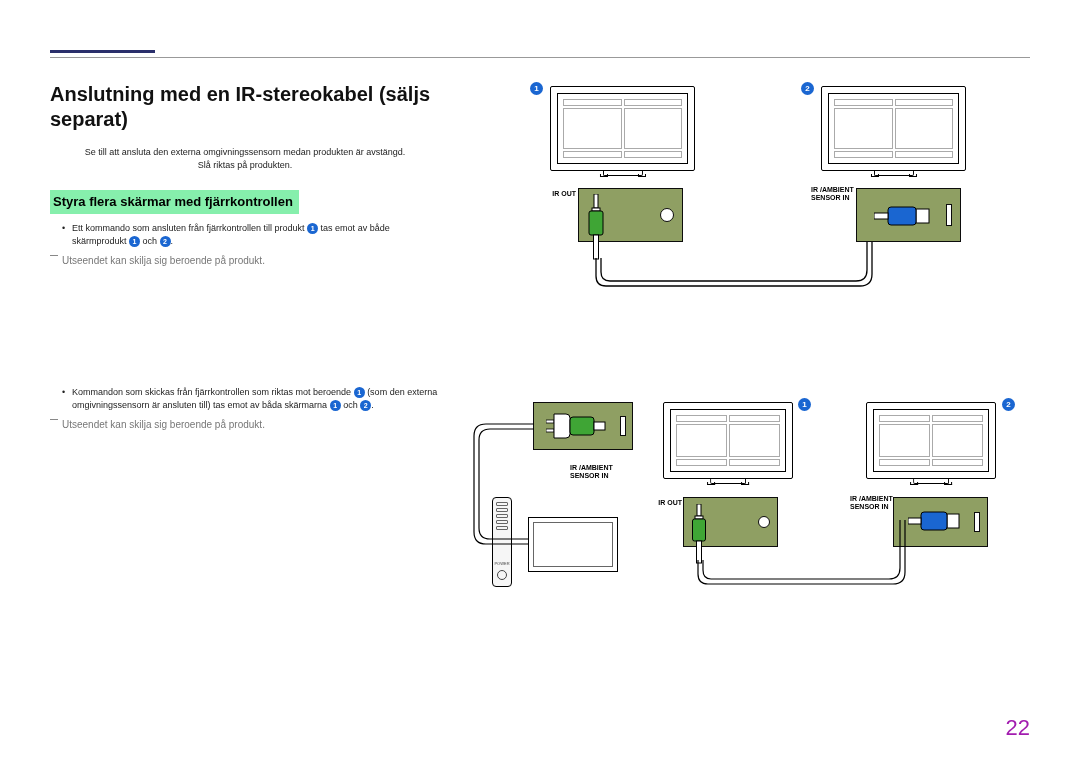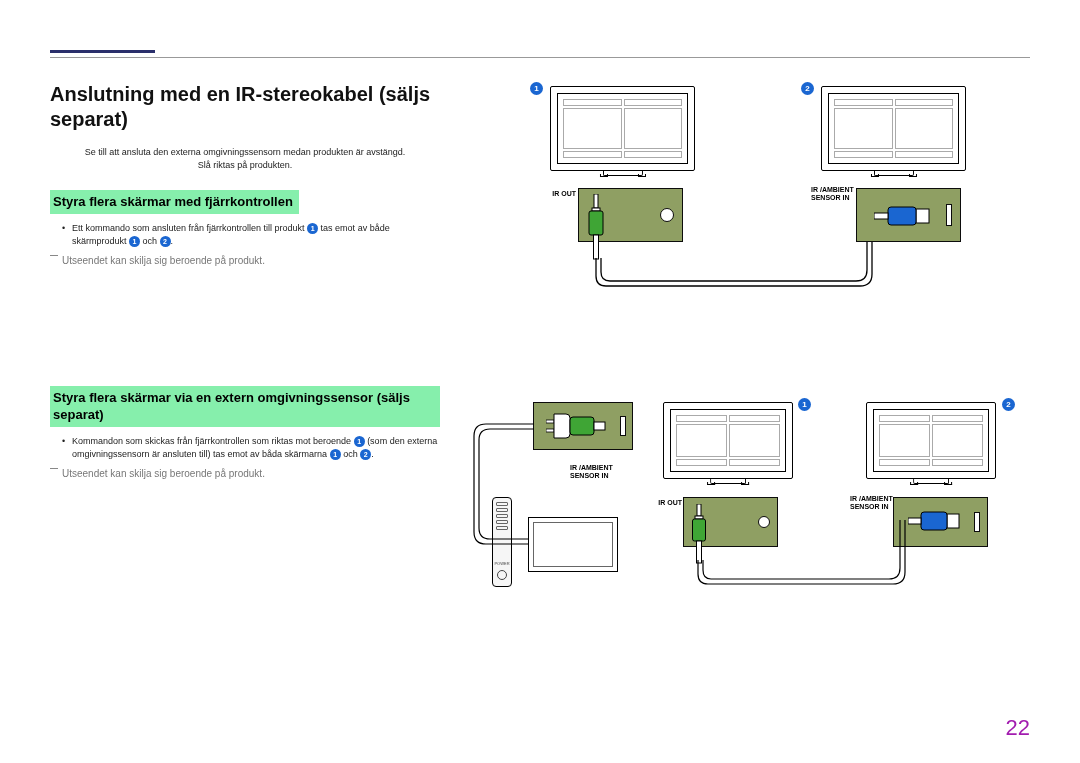--- a/index.html
+++ b/index.html
@@ -258,21 +258,20 @@
 
       <div class="hilite">Styra flera skärmar med fjärrkontrollen</div>
       <ul class="bullets">
         <li>
           <span>Ett kommando som ansluten från fjärrkontrollen till produkt </span><span class="badge">1</span><span> tas emot av både skärmprodukt </span><span class="badge">1</span><span> och </span><span class="badge">2</span><span>.</span>
         </li>
       </ul>
       <div class="note">Utseendet kan skilja sig beroende på produkt.</div>
 
       <div class="section2">
-        <div class="hilite">Styra flera skärmar via en extern omgivningssensor (säljs separat)</div>
         <ul class="bullets">
           <li>
             <span>Kommandon som skickas från fjärrkontrollen som riktas mot beroende </span><span class="badge">1</span><span> (som den externa omgivningssensorn är ansluten till) tas emot av båda skärmarna </span><span class="badge">1</span><span> och </span><span class="badge">2</span><span>.</span>
           </li>
         </ul>
         <div class="note">Utseendet kan skilja sig beroende på produkt.</div>
       </div>
     </div>
 
     <div class="right">

